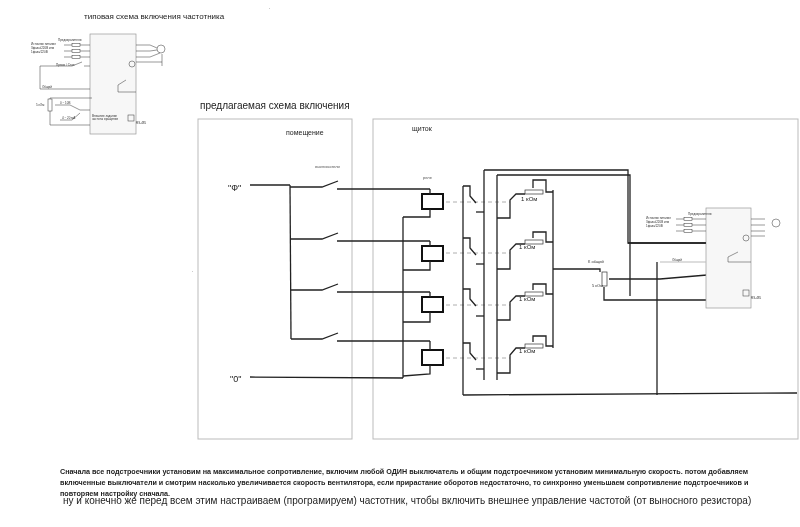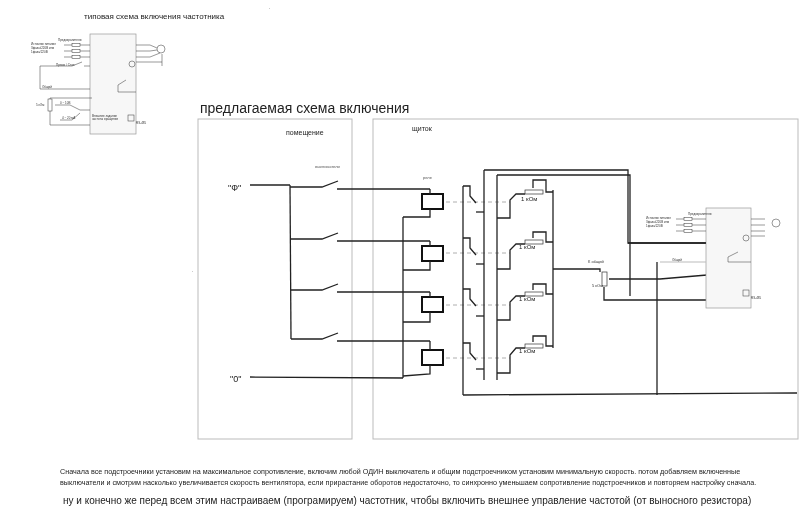--- a/index.html
+++ b/index.html
@@ -1,26 +1,26 @@
 <!DOCTYPE html>
 <html><head>
 <meta charset="utf-8">
 <style>
   html,body{margin:0;padding:0;background:#ffffff;}
   body{width:800px;height:527px;position:relative;overflow:hidden;font-family:"Liberation Sans",sans-serif;color:#222;}
   .txt{position:absolute;white-space:nowrap;}
   #title-top{left:40px;top:12px;font-size:8px;margin-left:44px;}
-  #title-proposed{left:200px;top:100px;font-size:14px;}
+  #title-proposed{left:200px;top:100px;font-size:10px;}
   #lbl-room{left:286px;top:129px;font-size:7px;}
   #lbl-panel{left:412px;top:125px;font-size:7px;}
   #lbl-switches{left:315px;top:164px;font-size:4px;color:#555;}
   #lbl-relay{left:423px;top:175px;font-size:4px;color:#555;}
   #lbl-phase{left:228px;top:183px;font-size:9px;}
   #lbl-zero{left:230px;top:374px;font-size:9px;}
-  #note1{left:60px;top:466px;font-size:7.2px;line-height:11px;white-space:normal;width:720px;}
+  #note1{left:60px;top:466px;font-size:7.2px;line-height:11px;white-space:normal;width:720px;font-weight:bold;}
   #note2{left:63px;top:495px;font-size:10px;}
   svg{position:absolute;left:0;top:0;}
   .w{stroke:#222;stroke-width:1.3;fill:none;}
   .g{stroke:#bbb;stroke-width:1;fill:none;}
   .d{stroke:#999;stroke-width:0.8;stroke-dasharray:4 3;fill:none;}
   .relay{fill:#fff;stroke:#111;stroke-width:2;}
   .res{fill:#fff;stroke:#333;stroke-width:0.7;}
   .small{font-family:"Liberation Sans",sans-serif;font-size:6px;fill:#222;}
   .tiny{font-family:"Liberation Sans",sans-serif;font-size:3px;fill:#333;}
   .vfd{fill:#f7f7f7;stroke:#999;stroke-width:0.7;}

